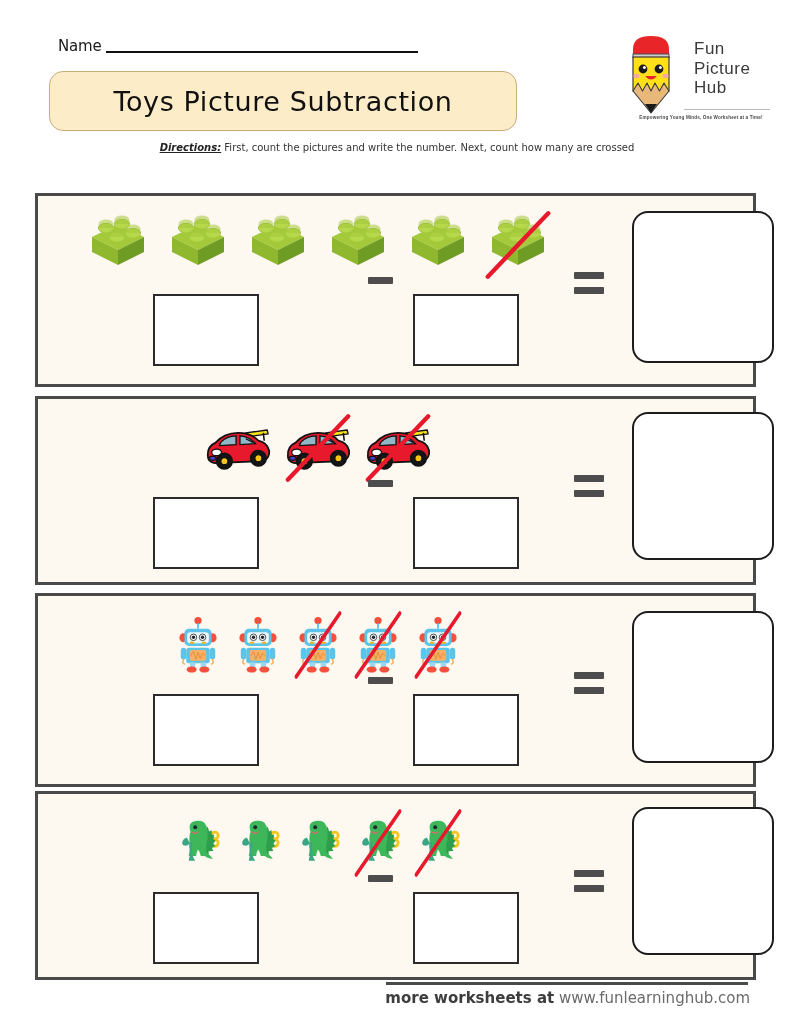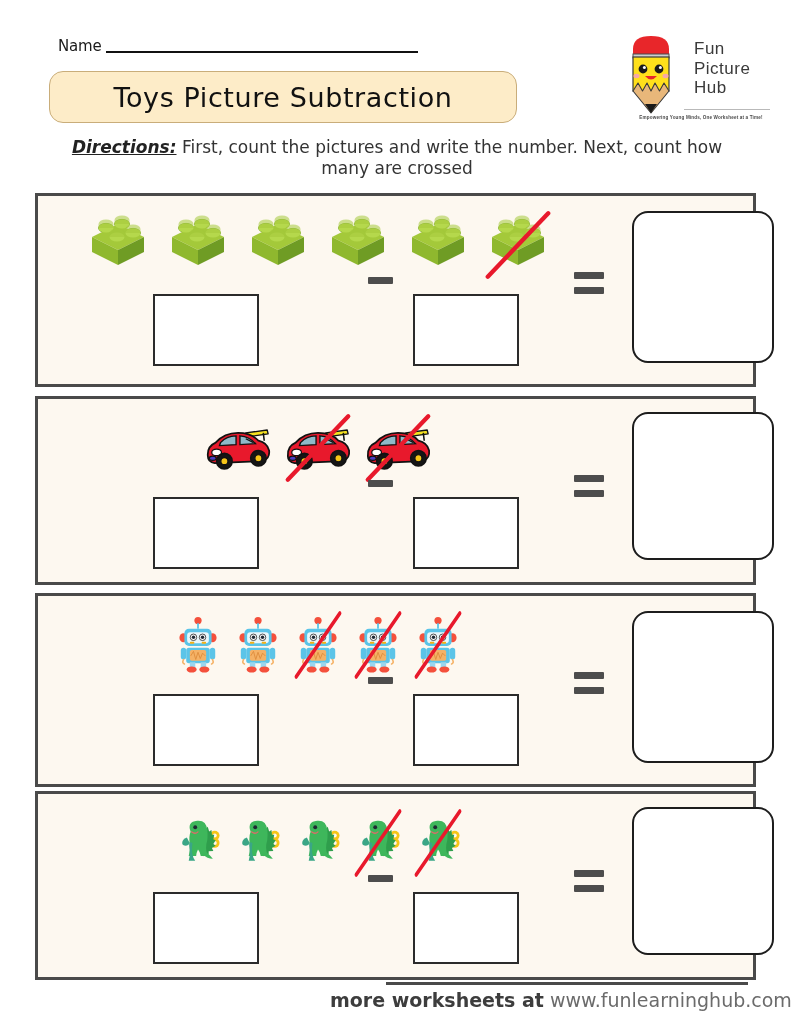--- a/index.html
+++ b/index.html
@@ -38,21 +38,21 @@
     margin-left: 5px;
     margin-bottom: 3px;
   }
 
   
   .title-banner {
     position: absolute;
     left: 49px;
     top: 71px;
     width: 468px;
-    height: 52px;
+    height: 60px;
     background: #fdecc8;
     border: 1.5px solid #c9ad7a;
     border-radius: 14px;
     display: flex;
     align-items: center;
     justify-content: center;
     box-sizing: border-box;
   }
   .title-text {
     font-family: "DejaVu Sans", sans-serif;
@@ -109,21 +109,21 @@
   }
 
   
   .directions {
     position: absolute;
     left: 52px;
     top: 137px;
     width: 690px;
     text-align: center;
     font-family: "DejaVu Sans", sans-serif;
-    font-size: 17px;
+    font-size: 10px;
     line-height: 21px;
     color: #333;
   }
   .directions b {
     font-style: italic;
     text-decoration: underline;
     font-weight: bold;
     color: #222;
   }
   .dir-line2 { display: block; }
@@ -229,21 +229,21 @@
     height: 3px;
     background: #4a4a4a;
   }
   .footer-text {
     position: absolute;
     left: 330px;
     top: 989px;
     width: 420px;
     text-align: right;
     font-family: "DejaVu Sans", sans-serif;
-    font-size: 19px;
+    font-size: 15px;
     color: #6b6b6b;
     white-space: nowrap;
   }
   .footer-text b {
     color: #3d3d3d;
     font-weight: bold;
   }
 </style>
 </head>
 <body>

